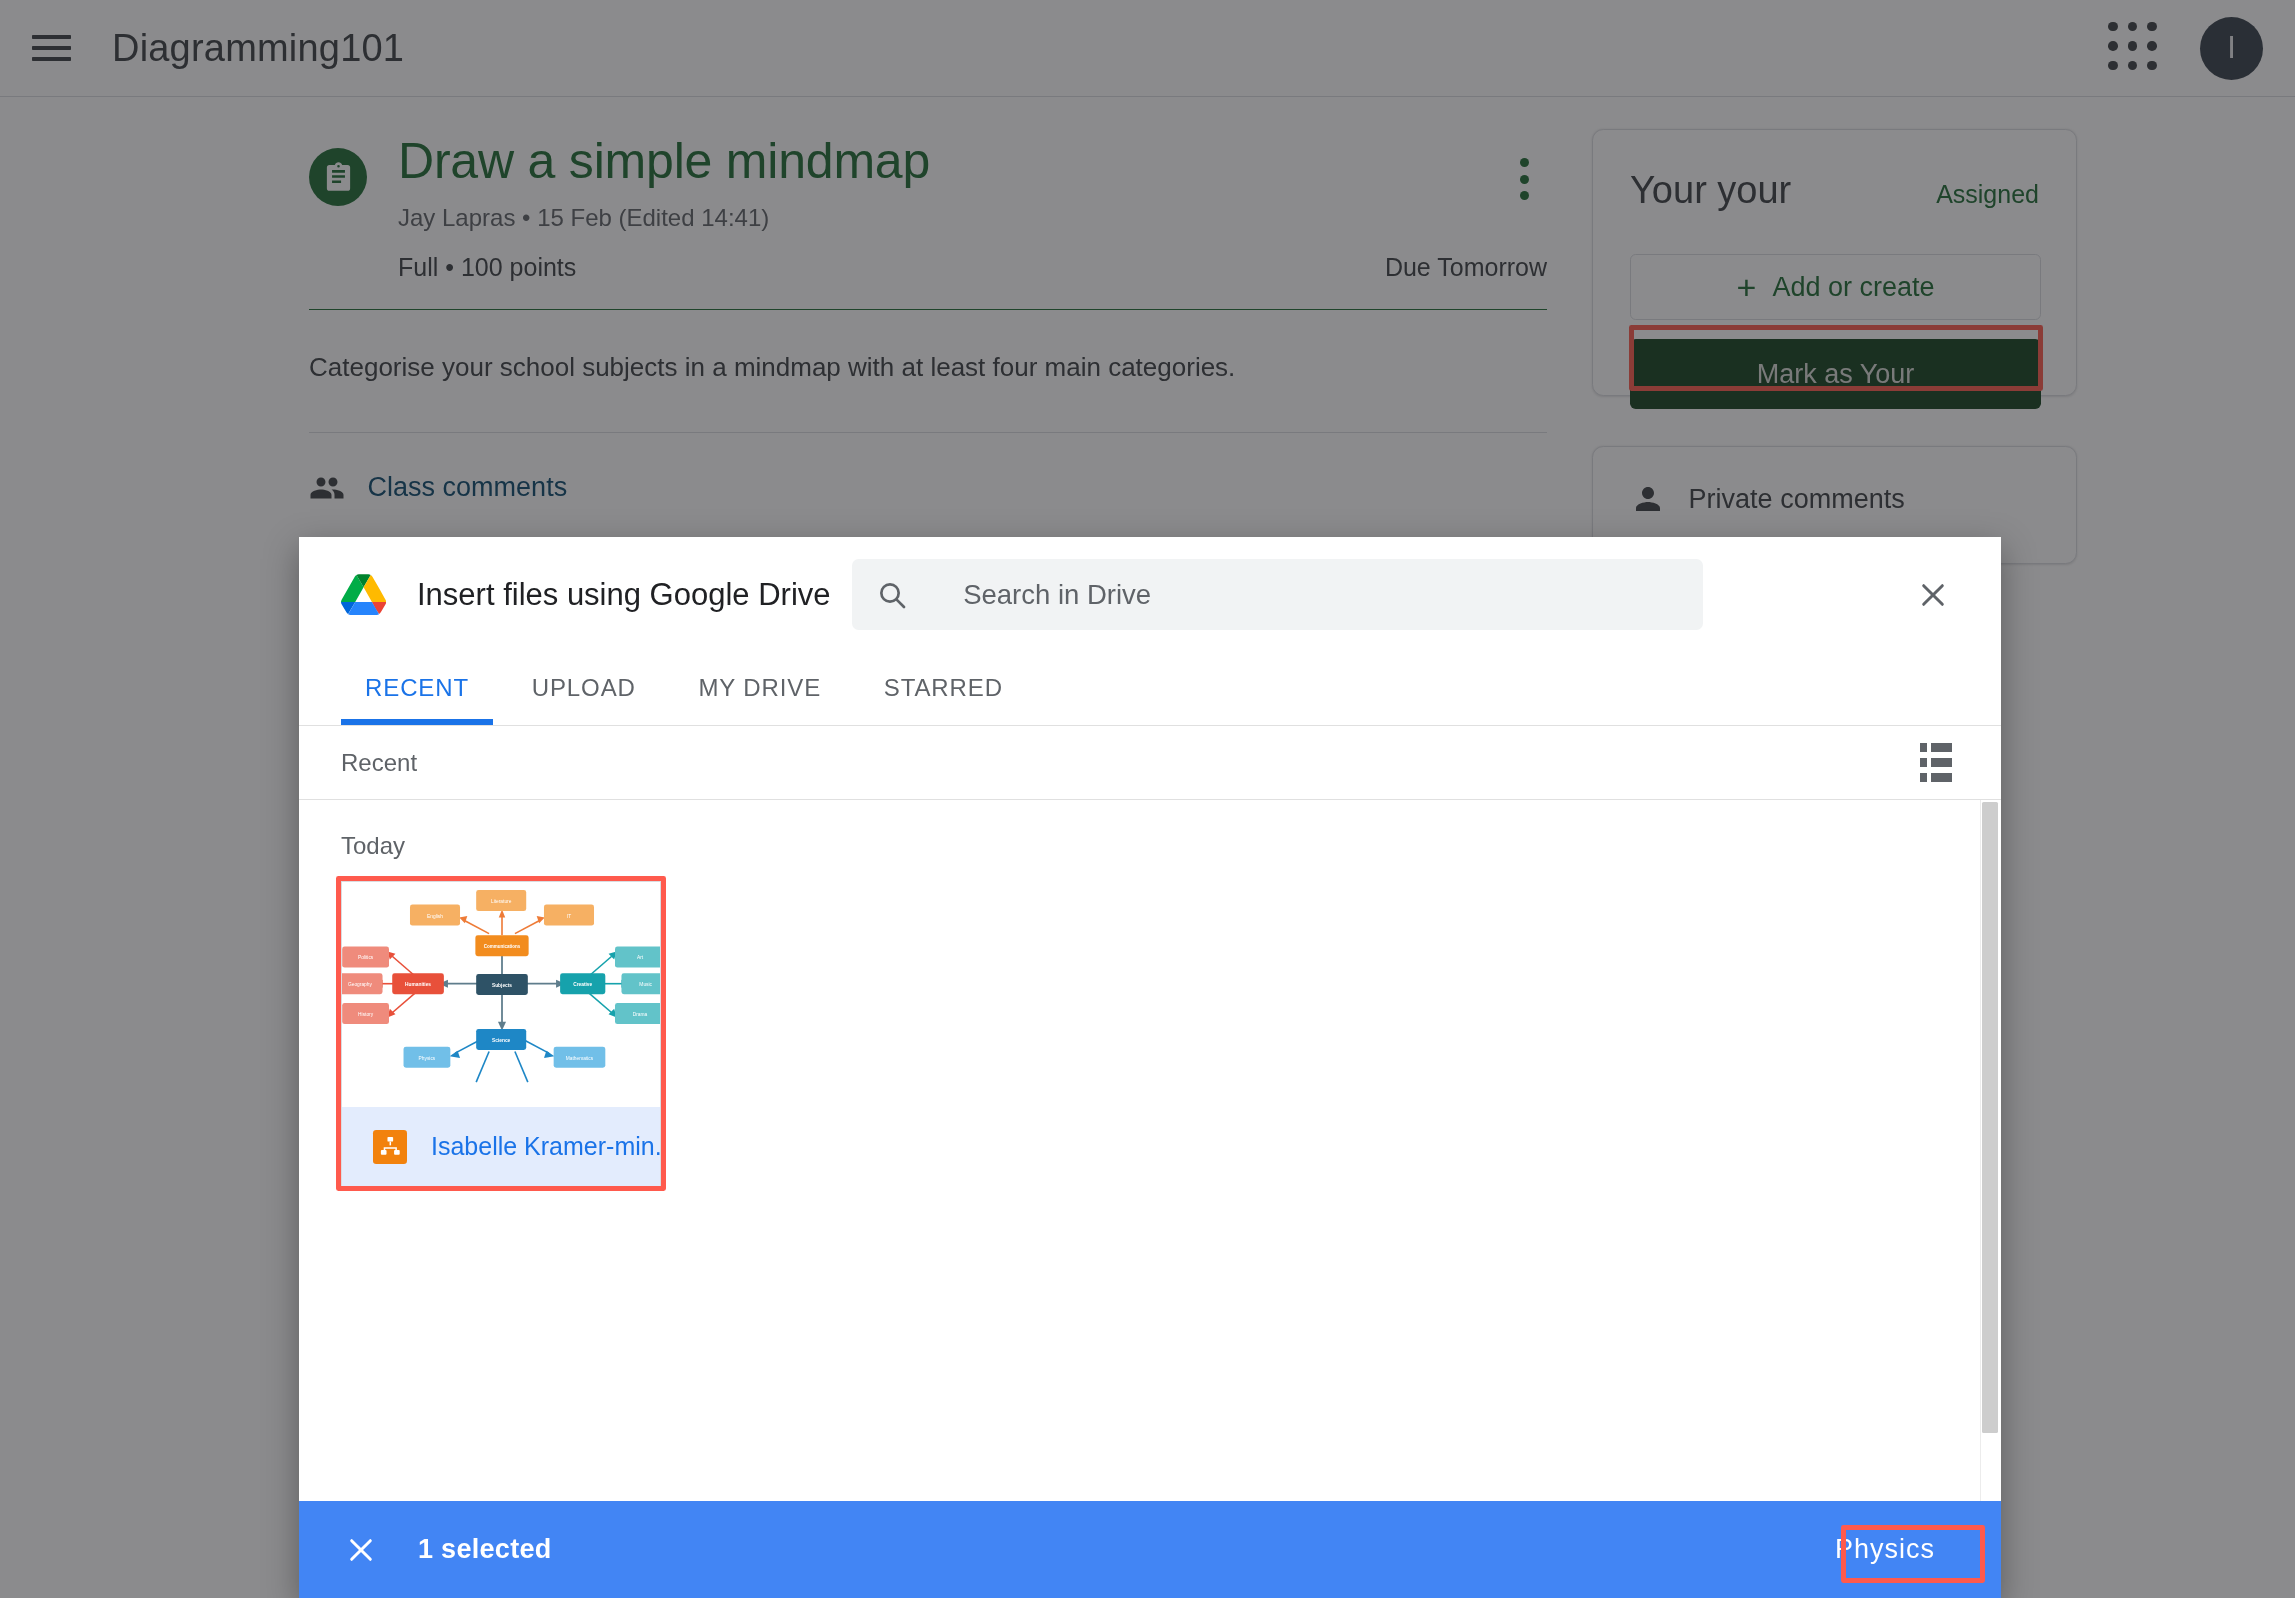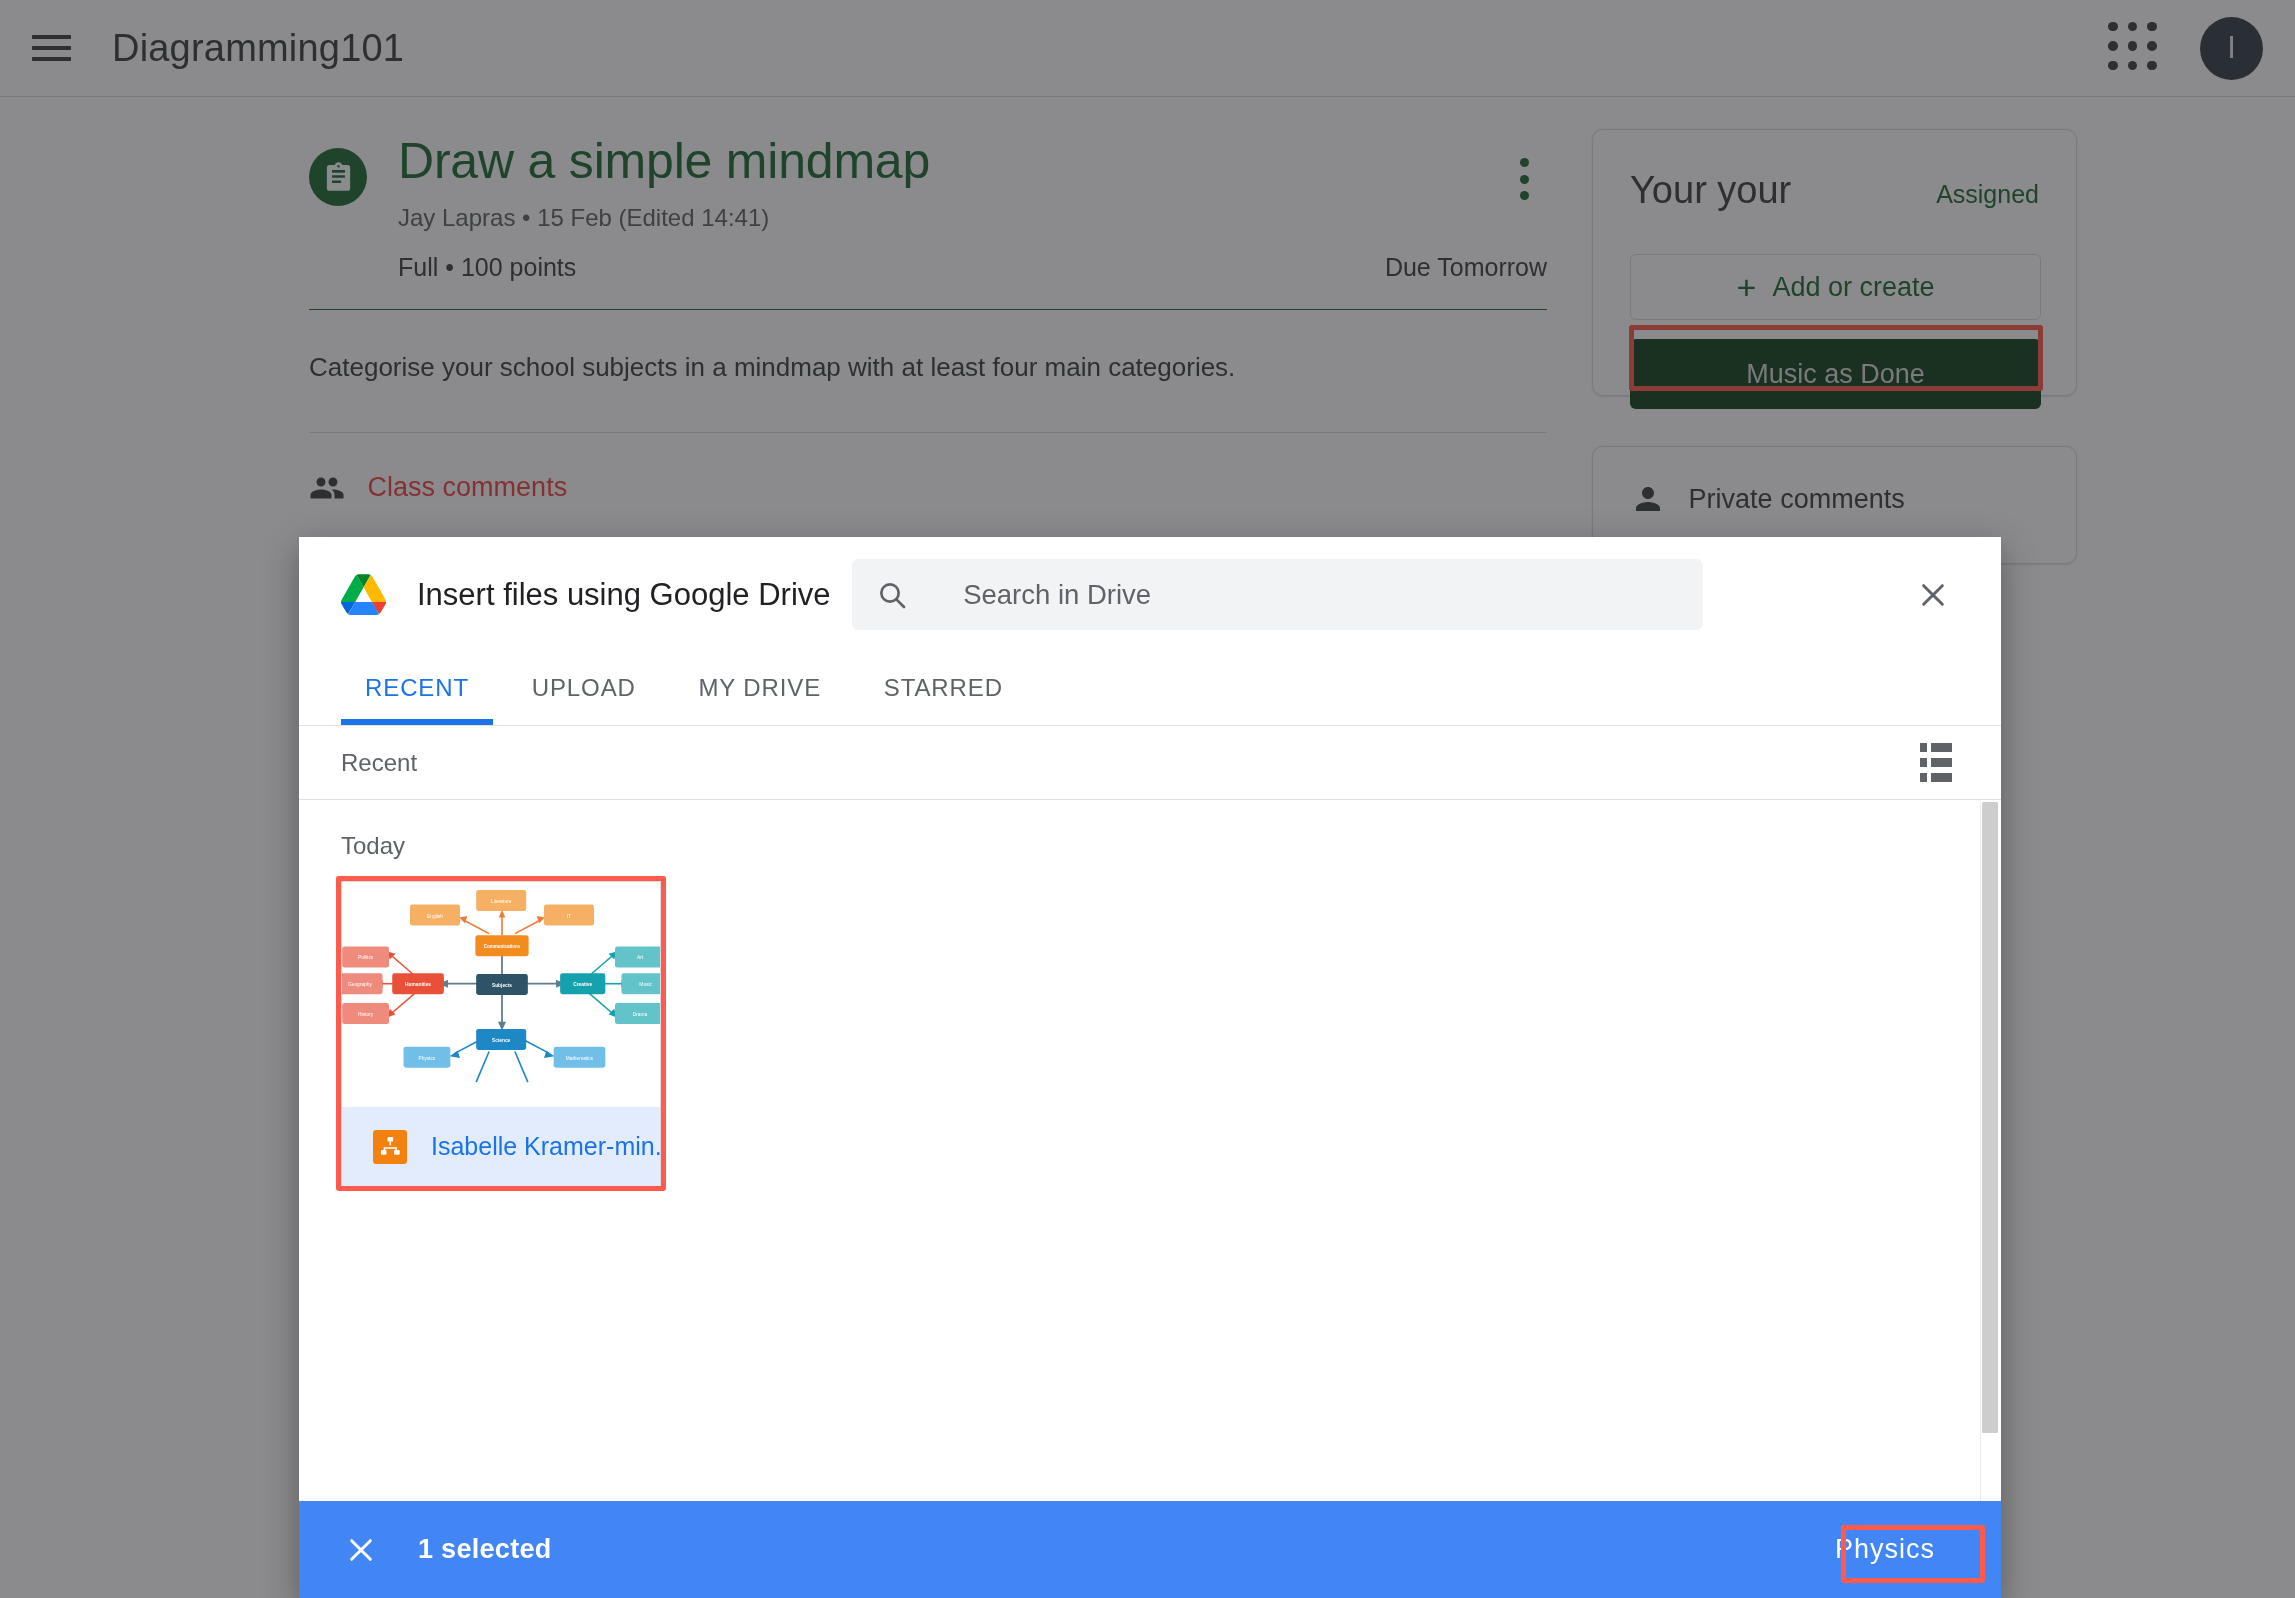--- a/index.html
+++ b/index.html
@@ -73,21 +73,21 @@
   .kebab i { width: 9px; height: 9px; border-radius: 50%; background: #1e6b33; display: block; }
   .due {
     position: absolute; right: 0; top: 120px; font-size: 25px; color: #3c4043;
   }
   .divider { margin-top: 27.5px; height: 0.8px; background: #1e6b33; width: 100%; }
   .assign-desc { margin-top: 42px; font-size: 26px; color: #3c4043; }
   .divider2 { margin-top: 49px; height: 0.8px; background: #dadce0; width: 100%; }
 
   .comments { margin-top: 37px; display: flex; align-items: center; }
   .comments svg { width: 36px; height: 36px; flex: 0 0 auto; }
-  .comments-label { margin-left: 22.6px; font-size: 27px; color: #ef4444; }
+  .comments-label { margin-left: 22.6px; font-size: 27px; color: #0c4a6e; }
   .add-comment { margin-top: 34px; font-size: 25px; color: #1e6b33; cursor: pointer; }
 
   
   .card {
     position: absolute; background: #ffffff; border: 0.8px solid #dadce0;
     border-radius: 11.3px; box-shadow: 0 0.8px 2.4px rgba(60,64,67,.16);
   }
   .card-work { left: 1592px; top: 32px; width: 485px; height: 267px; }
   .work-head {
     display: flex; align-items: baseline; justify-content: space-between;
@@ -300,21 +300,21 @@
 
       <div class="card card-work">
         <div class="work-head">
           <div class="work-title">Your your</div>
           <div class="work-status">Assigned</div>
         </div>
         <div class="btn-add">
           <span class="plus">+</span>
           <span>Add or create</span>
         </div>
-        <button class="btn-done">Music as Done</button>
+        <button class="btn-done">Mark as Your</button>
       </div>
 
       <div class="card card-private">
         <div class="private-row">
           <svg viewBox="0 0 24 24" fill="#3c4043" aria-hidden="true">
             <path d="M12 12c2.21 0 4-1.79 4-4s-1.79-4-4-4-4 1.79-4 4 1.79 4 4 4zm0 2c-2.67 0-8 1.34-8 4v2h16v-2c0-2.66-5.33-4-8-4z"></path>
           </svg>
           <div class="private-label">Private comments</div>
         </div>
       </div>

